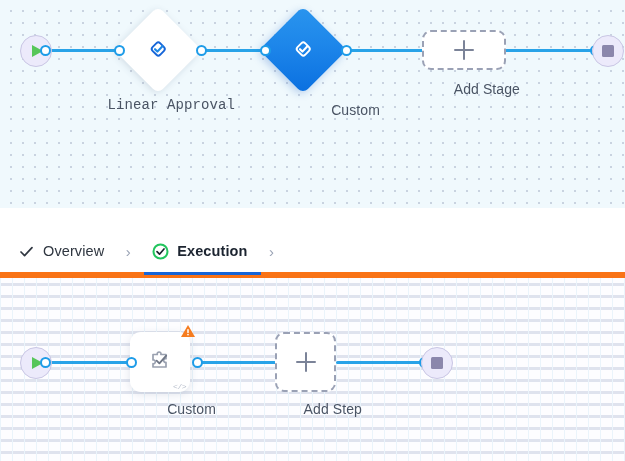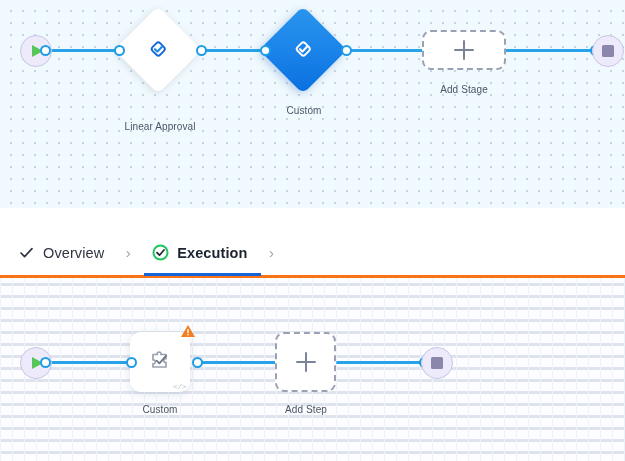--- a/index.html
+++ b/index.html
@@ -39,21 +39,21 @@
   }
 
   
   .tabbar {
     position: absolute;
     left: 0;
     top: 230px;
     width: 625px;
     height: 48px;
     background: #ffffff;
-    border-bottom: 3px solid #f97316;
+    border-bottom: 6px solid #f97316;
     display: flex;
     align-items: center;
     padding-left: 14px;
     box-sizing: border-box;
   }
   .tab {
     display: flex;
     align-items: center;
     gap: 8px;
     height: 47px;
@@ -174,22 +174,22 @@
   }
   .diamond .glyph {
     transform: rotate(-45deg);
     display: flex;
     align-items: center;
     justify-content: center;
   }
 
   .node-label {
     position: absolute;
-    text-align: center;
-    font-size: 10px;
+    text-align: right;
+    font-size: 14px;
     line-height: 17px;
     color: #4a5464;
     letter-spacing: .1px;
   }
 
   
   .add-box {
     position: absolute;
     background: #ffffff;
     border: 2px dashed #9aa1b5;
@@ -267,21 +267,21 @@
     <div class="diamond white" style="left:127px; top:19px;">
       <span class="glyph">
         <svg width="26" height="26" viewBox="0 0 26 26">
           <path d="M7.5 10.2 L11.5 6.2 a2.6 2.6 0 0 1 3.6 0 L19 10.2 a2.6 2.6 0 0 1 0 3.6 L15.1 17.8 a2.6 2.6 0 0 1 -3.6 0 L7.5 13.8 a2.6 2.6 0 0 1 0 -3.6 Z" fill="none" stroke="#1565d8" stroke-width="1.9"></path>
           <path d="M10 12.2 L12.4 14.6 L17.4 9.2" fill="none" stroke="#1e88e5" stroke-width="2.1" stroke-linecap="round" stroke-linejoin="round"></path>
         </svg>
       </span>
     </div>
     <div class="port" style="left:114px; top:45px;"></div>
     <div class="port" style="left:196px; top:45px;"></div>
-    <div class="node-label" style="left:85px; top:118px; width:150px;">Linear Approval</div>
+    <div class="node-label" style="left:85px; top:97px; width:150px;font-family:Liberation Mono, monospace;">Linear Approval</div>
 
     <div class="diamond blue" style="left:272px; top:19px;">
       <span class="glyph">
         <svg width="26" height="26" viewBox="0 0 26 26">
           <path d="M7.5 10.2 L11.5 6.2 a2.6 2.6 0 0 1 3.6 0 L19 10.2 a2.6 2.6 0 0 1 0 3.6 L15.1 17.8 a2.6 2.6 0 0 1 -3.6 0 L7.5 13.8 a2.6 2.6 0 0 1 0 -3.6 Z" fill="none" stroke="#ffffff" stroke-width="1.9"></path>
           <path d="M10 12.2 L12.4 14.6 L17.4 9.2" fill="none" stroke="#ffffff" stroke-width="2.1" stroke-linecap="round" stroke-linejoin="round"></path>
         </svg>
       </span>
     </div>
     <div class="port" style="left:260px; top:45px;"></div>

